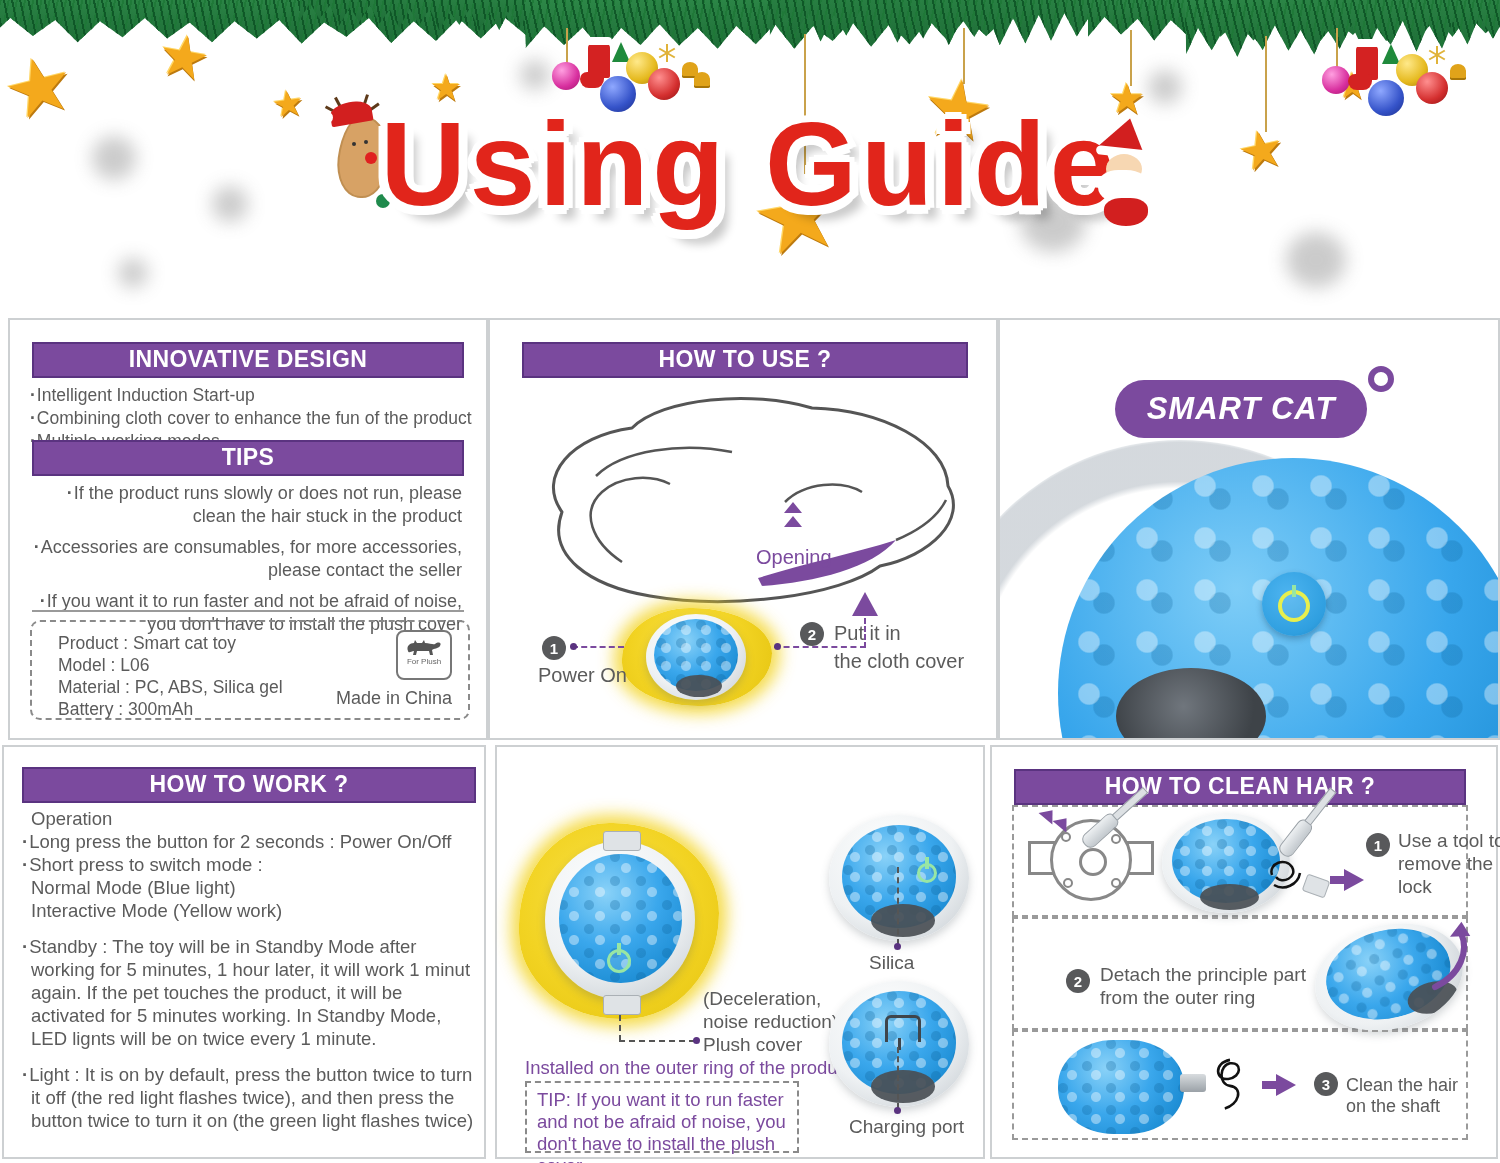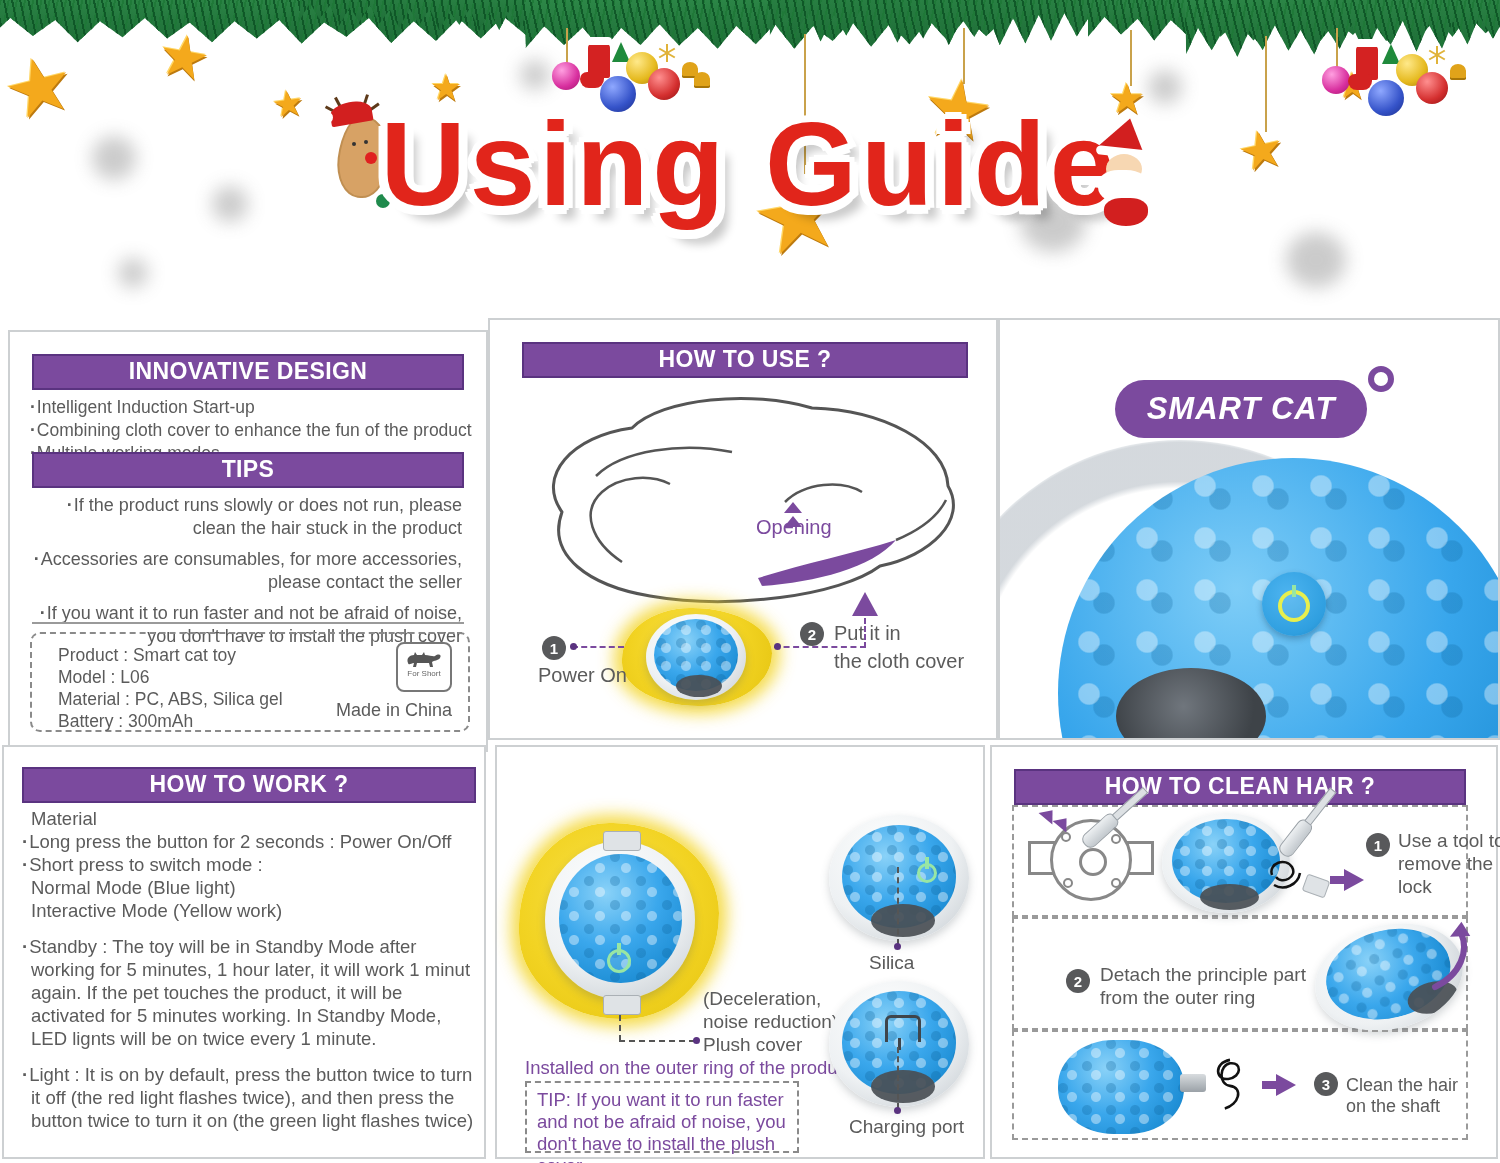--- a/index.html
+++ b/index.html
@@ -188,21 +188,21 @@
     <div class="mitt" style="left:58px;top:98px;"></div>
   </div>
   <div class="santa">
     <div class="hat"></div>
       <div class="trim"></div>
     <div class="face"></div>
       <div class="beard"></div>
       <div class="body"></div>
   </div>
 
-  <div class="panel" style="left:8px;top:318px;width:480px;height:422px;margin-top:12px;">
+  <div class="panel" style="left:8px;top:318px;width:480px;height:422px;">
     <div class="bar" style="left:22px;right:22px;top:22px;">INNOVATIVE DESIGN</div>
     <ul class="plain txt" style="position:absolute;left:20px;right:14px;top:64px;font-size:17.5px;">
       <li class="bl">Intelligent Induction Start-up</li>
       <li class="bl">Combining cloth cover to enhance the fun of the product</li>
       <li class="bl">Multiple working modes</li>
     </ul>
     <div class="bar" style="left:22px;right:22px;top:120px;">TIPS</div>
     <ul class="plain txt" style="position:absolute;left:20px;right:24px;top:162px;font-size:18px;text-align:right;">
       <li class="bl">If the product runs slowly or does not run, please clean the hair stuck in the product</li>
       <li class="bl" style="margin-top:8px;">Accessories are consumables, for more accessories, please contact the seller</li>
@@ -213,39 +213,39 @@
       <div class="txt" style="position:absolute;left:26px;top:10px;font-size:17.5px;line-height:22px;">
         <div>Product :  Smart cat toy</div>
         <div>Model :  L06</div>
         <div>Material :  PC, ABS, Silica gel</div>
         <div>Battery :  300mAh</div>
       </div>
       <div style="position:absolute;right:16px;top:8px;width:52px;height:46px;border:2px solid #777;border-radius:8px;text-align:center;">
         <svg viewBox="0 0 40 22" style="width:42px;height:22px;margin:3px auto 0;">
           <path d="M4 16 C2 11 6 8 10 8 L11 5 L13 8 L18 8 L20 5 L21 8 C26 8 29 10 31 9 C35 6 38 8 36 11 C34 14 30 13 28 15 L29 20 L26 20 L25 16 L13 16 L12 20 L9 20 L10 16 C7 16 5 19 4 16 Z" fill="#555"></path>
         </svg>
-        <div style="font-size:8px;color:#666;">For Short</div>
+        <div style="font-size:8px;color:#666;">For Plush</div>
       </div>
       <div class="txt" style="position:absolute;right:16px;bottom:8px;font-size:18px;">Made in China</div>
     </div>
   </div>
 
   <div class="panel" style="left:488px;top:318px;width:510px;height:422px;">
     <div class="bar" style="left:32px;right:28px;top:22px;">HOW TO USE ?</div>
     <svg viewBox="0 0 480 240" style="position:absolute;left:10px;top:60px;width:480px;height:240px;">
       <path d="M62 132 C36 96 72 56 132 48 C162 18 252 10 312 28 C382 30 446 62 448 106 C468 140 430 176 380 186 C340 216 230 230 150 216 C90 206 46 176 62 132 Z" fill="none" stroke="#555" stroke-width="3" stroke-linejoin="round"></path>
       <path d="M96 96 C122 70 182 62 232 72" fill="none" stroke="#555" stroke-width="2.5"></path>
       <path d="M122 182 C92 162 80 132 102 112 C120 96 150 94 170 104" fill="none" stroke="#555" stroke-width="2.5"></path>
       <path d="M285 122 C305 102 342 100 362 112" fill="none" stroke="#555" stroke-width="2.5"></path>
       <path d="M258 198 C302 184 352 174 396 160 C372 188 316 202 262 206 Z" fill="#7b4a9e"></path>
       <path d="M396 160 C420 150 438 136 446 120" fill="none" stroke="#555" stroke-width="2.5"></path>
     </svg>
     <div class="tri-up" style="left:294px;top:182px;"></div>
     <div class="tri-up" style="left:294px;top:196px;"></div>
-    <div class="purple" style="position:absolute;left:266px;top:196px;font-size:20px;">Opening</div>
+    <div class="purple" style="position:absolute;left:266px;top:226px;font-size:20px;">Opening</div>
 
     <div class="plush" style="left:132px;top:288px;width:150px;height:98px;"></div>
     <div class="shellball" style="left:156px;top:294px;width:100px;height:86px;">
       <div class="bball" style="left:8%;top:6%;width:84%;height:84%;background-size:20px 18px,20px 18px,100% 100%;"></div>
       <div class="motor"></div>
     </div>
 
     <span class="numb" style="position:absolute;left:52px;top:316px;">1</span>
     <div class="dash-h" style="left:82px;top:326px;width:52px;"></div>
     <div class="dot" style="left:80px;top:323px;"></div>
@@ -278,21 +278,21 @@
       <div style="position:absolute;left:262px;top:252px;width:64px;height:64px;border-radius:50%;
                   background:radial-gradient(circle at 40% 35%, #4db4f0, #2f9fe0 70%, #1f86c4);box-shadow:0 3px 6px rgba(0,40,70,.3);">
         <span class="pwr" style="left:16px;top:18px;width:24px;height:24px;border-color:#e7ef4e;"></span>
       </div>
     </div>
   </div>
 
   <div class="panel" style="left:2px;top:745px;width:484px;height:414px;">
     <div class="bar" style="left:18px;right:8px;top:20px;">HOW TO WORK ?</div>
     <ul class="plain txt" style="position:absolute;left:18px;right:10px;top:60px;font-size:18.5px;line-height:23px;">
-      <li style="padding-left:9px;">Material</li>
+      <li style="padding-left:9px;">Operation</li>
       <li class="bl">Long press the button for 2 seconds : Power On/Off</li>
       <li class="bl">Short press to switch mode :</li>
       <li style="padding-left:9px;">Normal Mode (Blue light)</li>
       <li style="padding-left:9px;">Interactive Mode (Yellow work)</li>
       <li class="bl gap">Standby : The toy will be in Standby Mode after working for 5 minutes, 1 hour later, it will work 1 minut again. If the pet touches the product, it will be activated for 5 minutes working. In Standby Mode, LED lignts will be on twice every 1 minute.</li>
       <li class="bl gap">Light : It is on by default, press the button twice to turn it off (the red light flashes twice), and then press the button twice to turn it on (the green light flashes twice)</li>
 
     </ul>
   </div>
 

